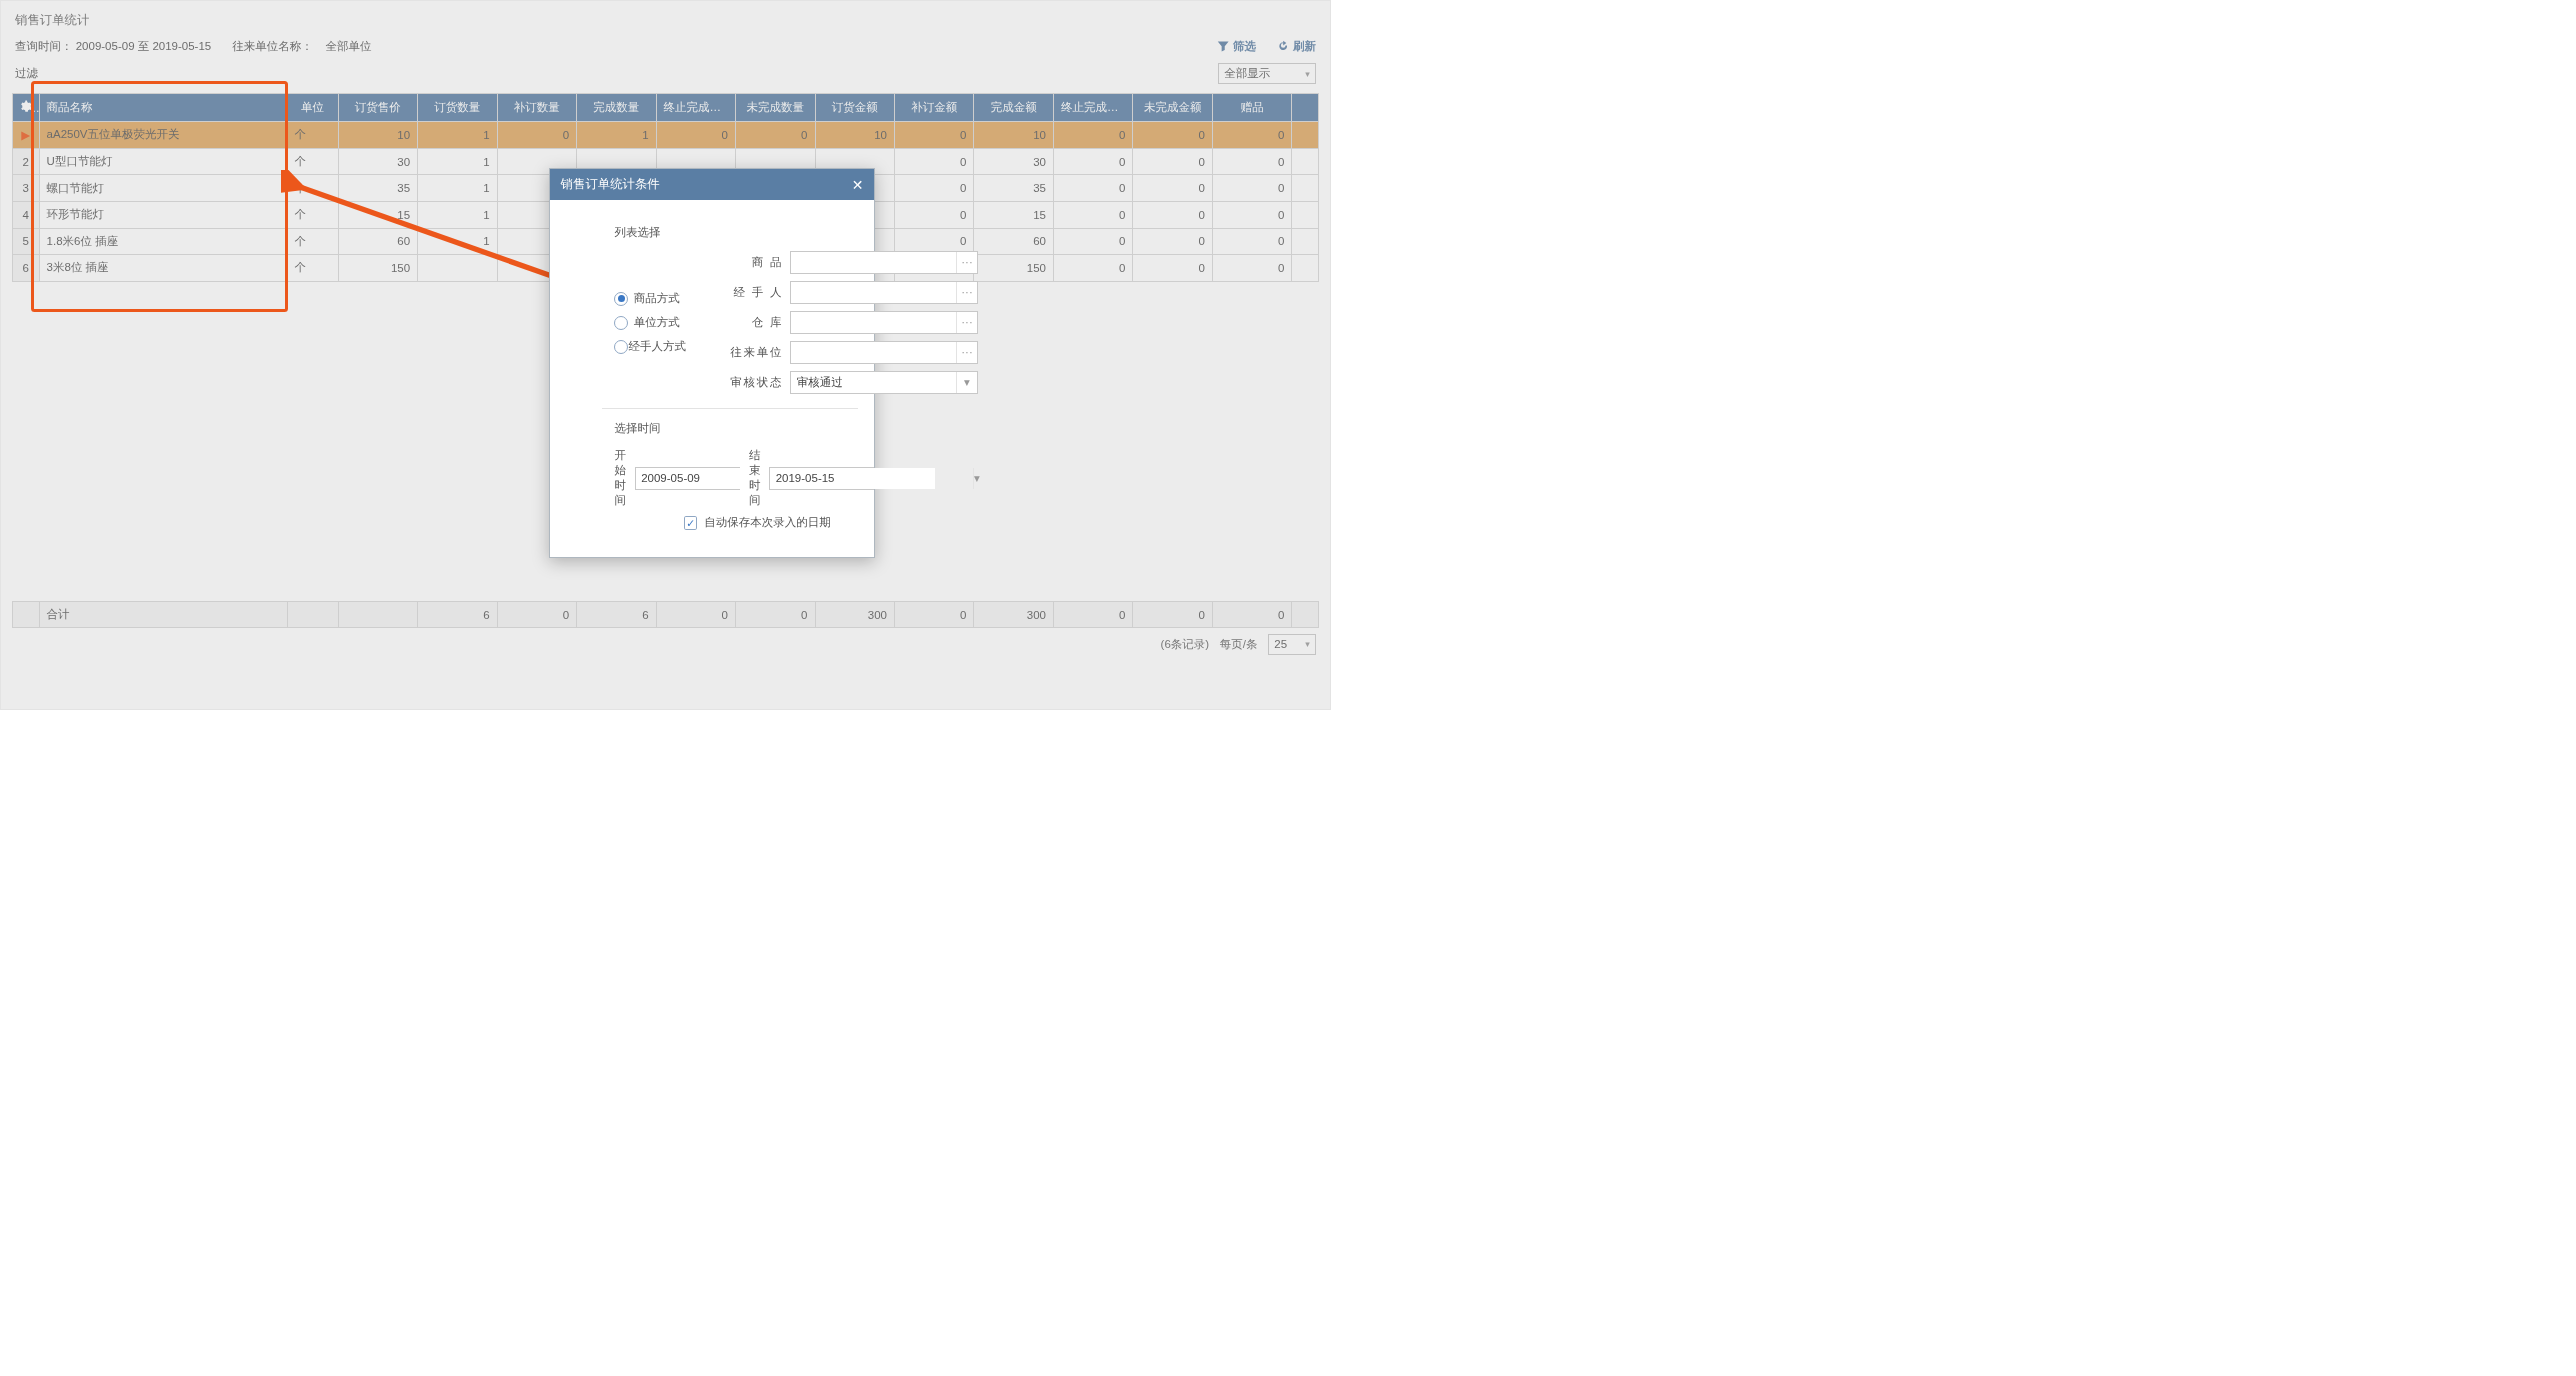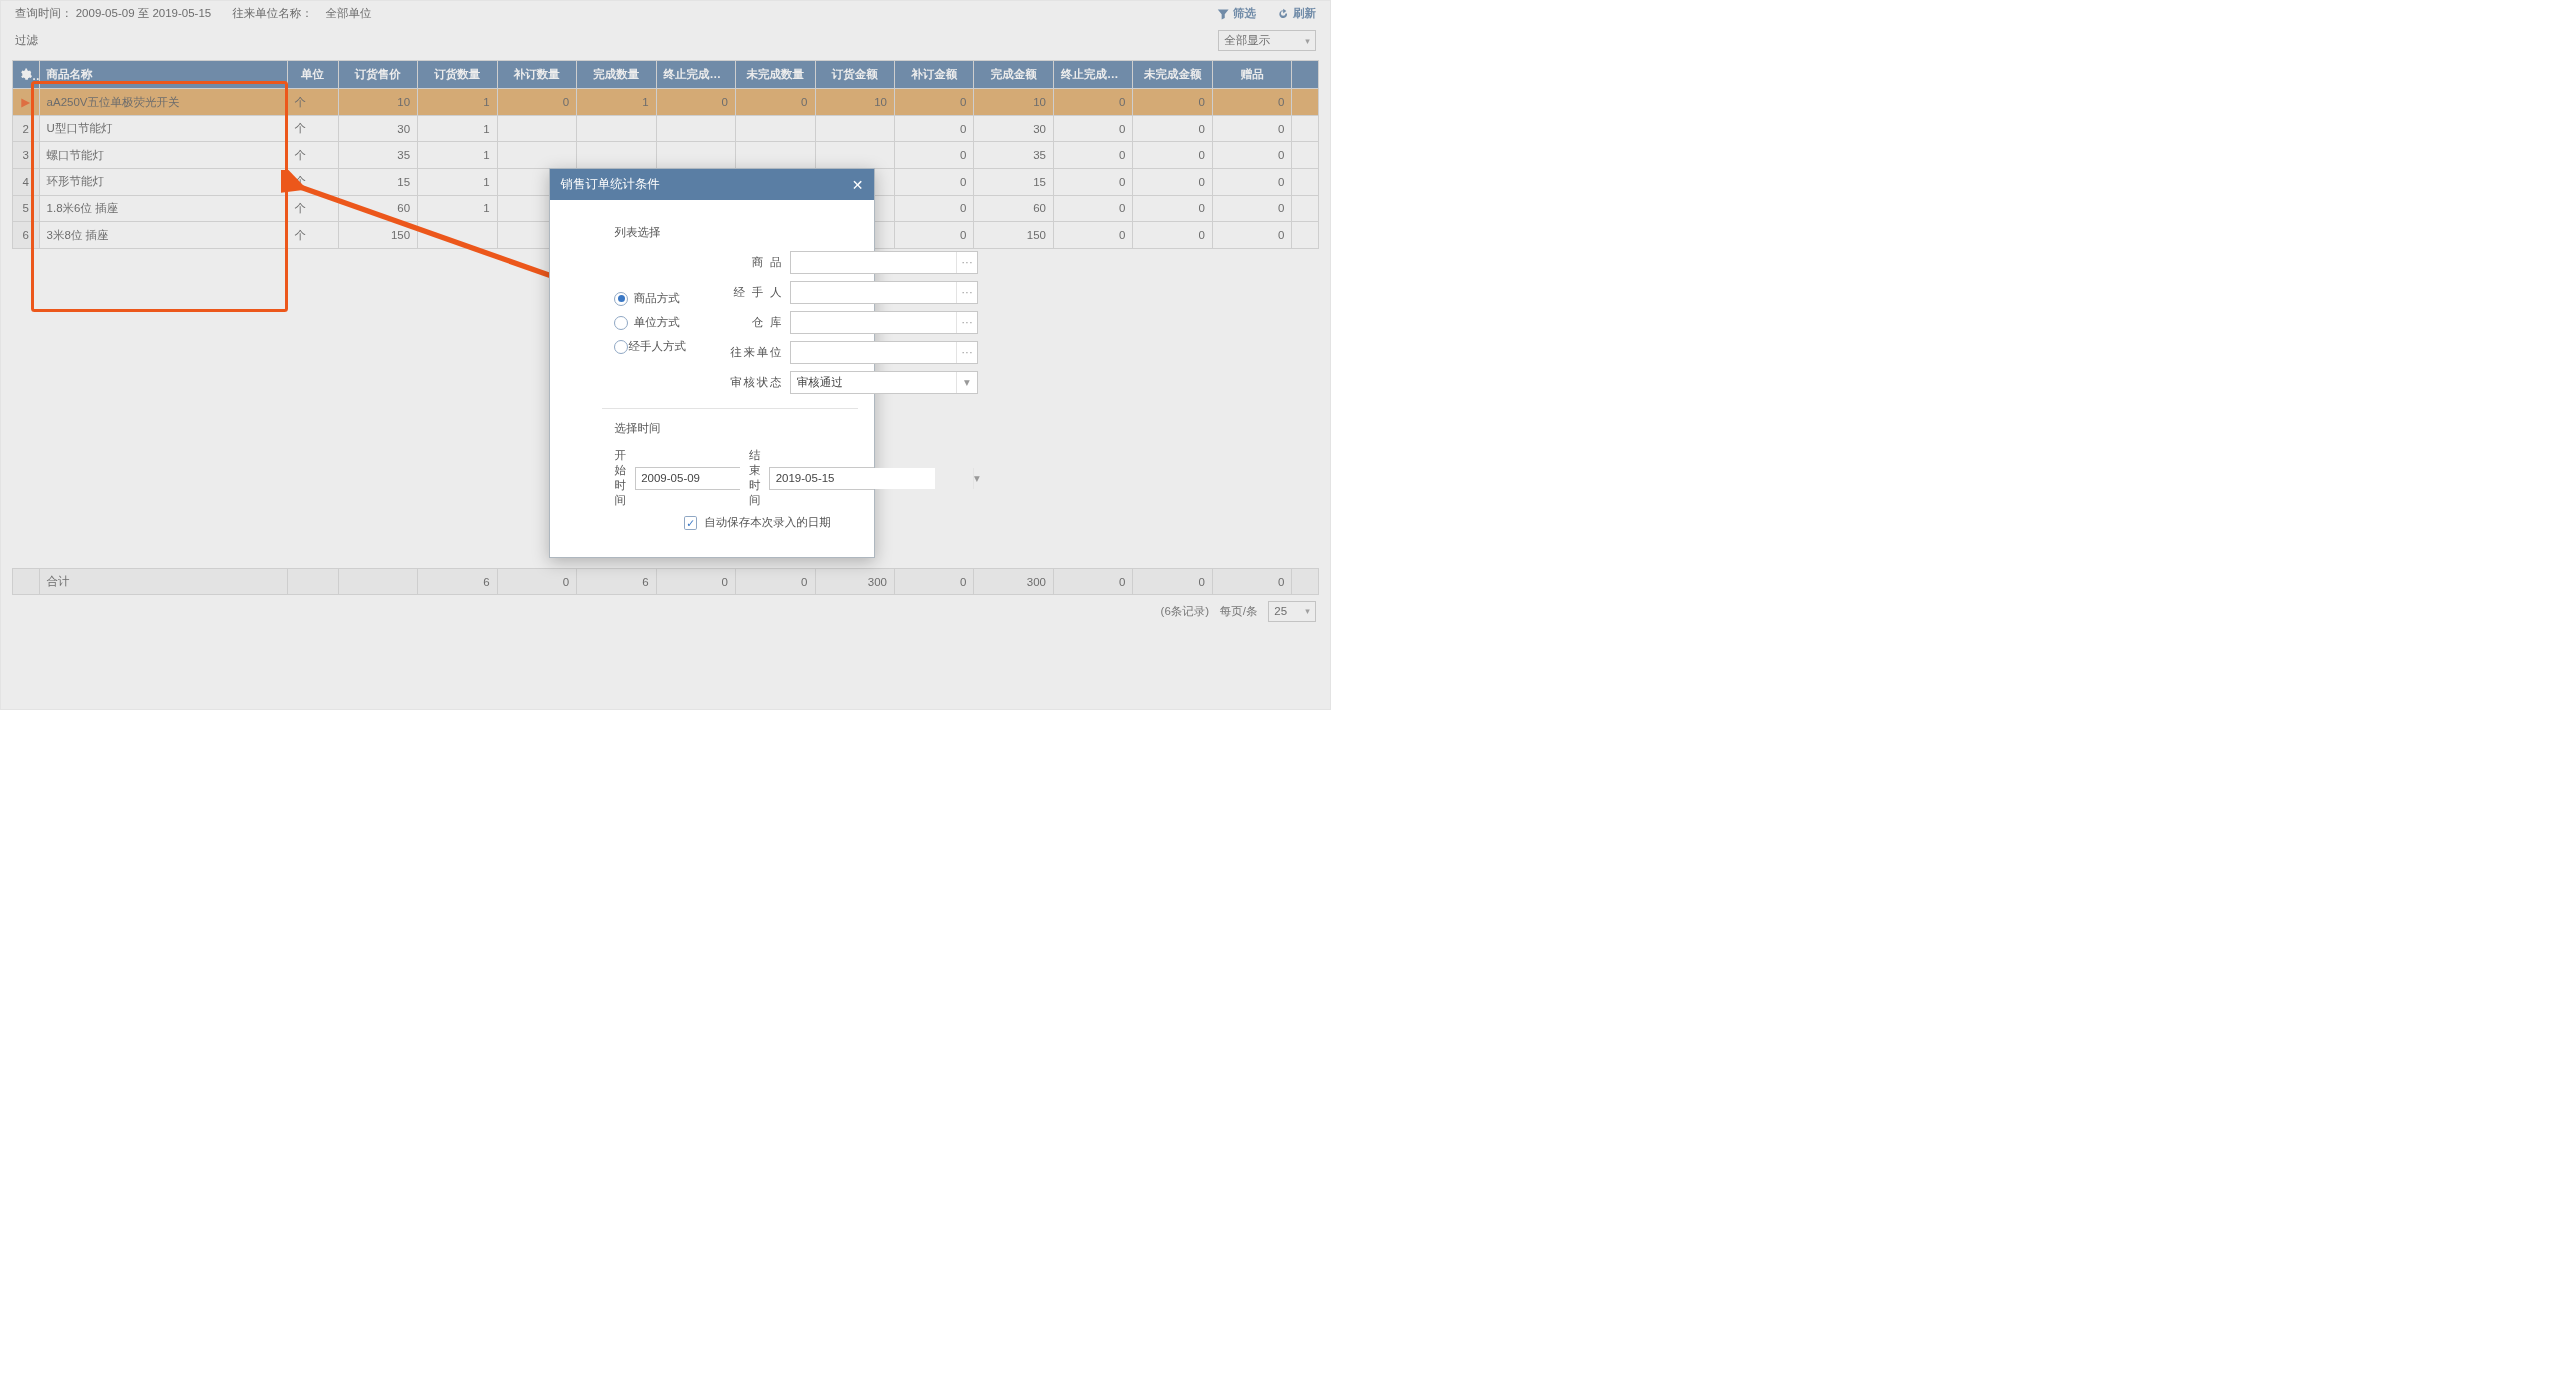--- a/index.html
+++ b/index.html
@@ -37,21 +37,21 @@
     border: 0.9px solid #c8c8c8; background: #fff; height: 21px; padding: 0 5.3px;
     min-width: 98px; color: #555;
   }
   .select .chev { color: #999; font-size: 9px; }
 
   
   .tablewrap { padding: 0 10.6px; }
   table { border-collapse: collapse; width: 100%; table-layout: fixed; }
   th, td { border: 0.9px solid #d7d7d7; padding: 5.3px 7px; white-space: nowrap; overflow: hidden; text-overflow: ellipsis; }
   th {
-    background: var(--header-blue); color: #fff; font-weight: 700; text-align: center;
+    background: var(--header-blue); color: #fff; font-weight: 400; text-align: center;
     font-size: 11.5px; height: 28px;
   }
   td.rownum { text-align: center; width: 27px; background: #f3f3f3; }
   td.num { text-align: right; font-variant-numeric: tabular-nums; }
   td.name { text-align: left; }
   td.unit { text-align: left; width: 50px; }
   tr.sel td { background: var(--row-orange); }
   tr.sel td.rownum { background: var(--row-orange); color: var(--orange); }
   .gearcell { width: 27px; text-align: center; }
   .gear { display:inline-block; width:12.4px; height:12.4px; }
@@ -112,20 +112,21 @@
   .time-row .picker { width: 105px; gap: 38px; }
   .autosave { display:flex; align-items:center; gap:7px; padding: 0 12.4px 10.6px 82px; color:#555; }
   .modal-footer { display:flex; justify-content:center; gap:12.4px; padding: 9px 0 12.4px; border-top:0.9px solid #e6e6e6; }
   .mbtn { border:0.9px solid #bdbdbd; background:#fafafa; padding:3.5px 16px; cursor:pointer; }
 </style>
 </head>
 <body>
 
 <div class="app">
 
+  <div class="titlebar">销售订单统计</div>
 
   <div class="filterbar">
     <span>
       <span>查询时间：</span>
       <span>2009-05-09  至  2019-05-15</span>
     </span>
     <span>
       <span>往来单位名称：</span>
       <span>&nbsp;&nbsp;</span>
       <span>全部单位</span>

